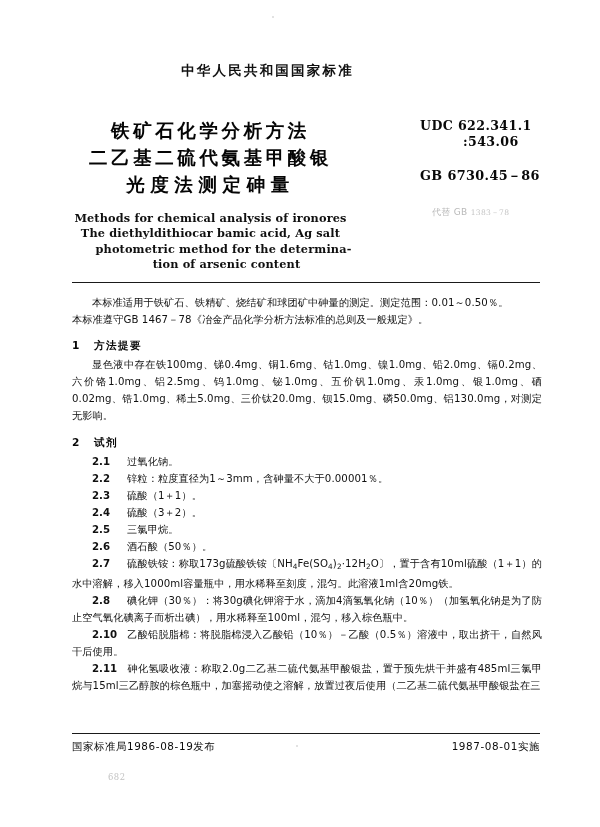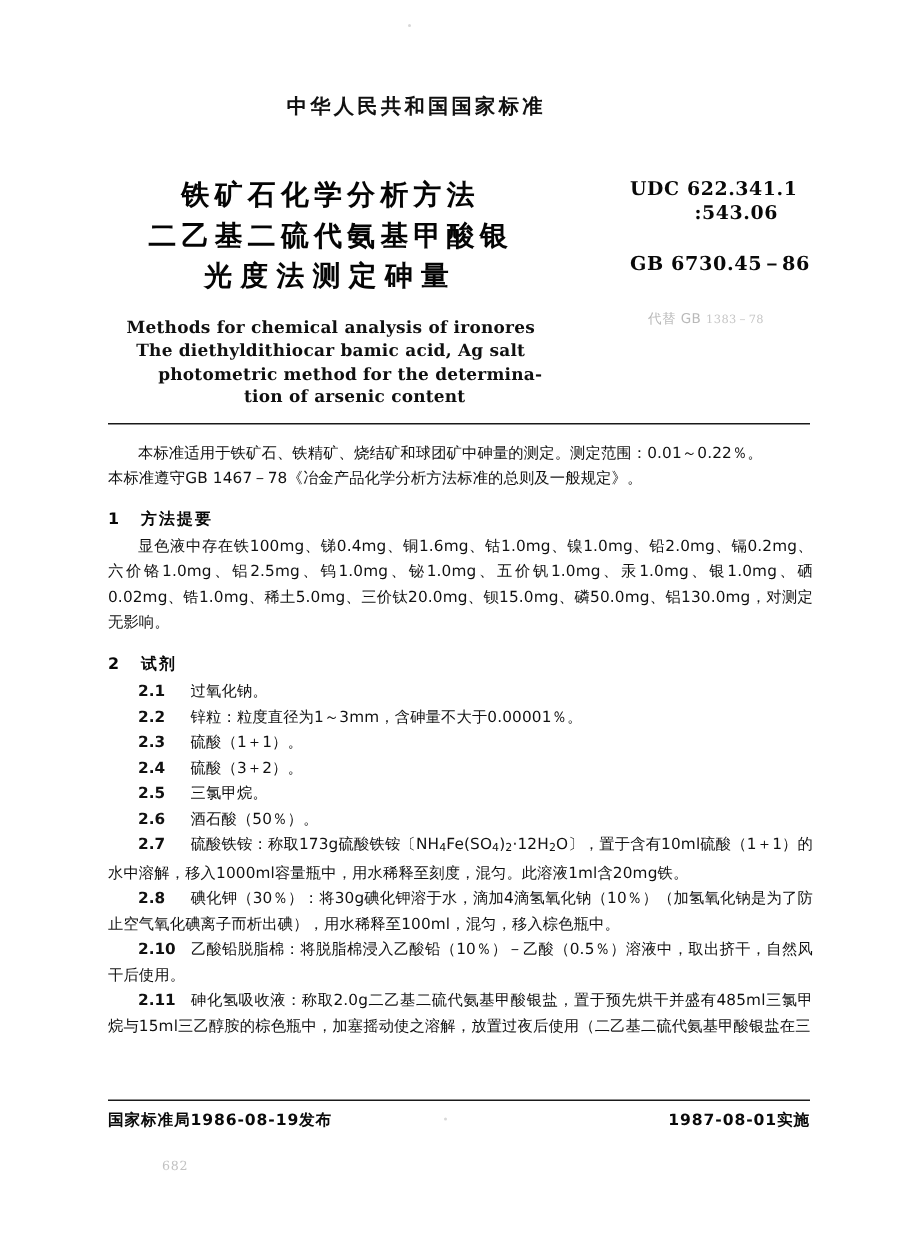--- a/index.html
+++ b/index.html
@@ -20,21 +20,21 @@
   .page {
     position: relative;
     width: 600px;
     height: 827px;
     box-sizing: border-box;
   }
 
   
   .masthead {
     position: absolute;
-    left: 16px;
+    left: 6px;
     top: 62px;
     width: 521px;
   }
   .nation-line {
     text-align: center;
     font-family: "DejaVu Sans", "Liberation Sans", sans-serif;
     font-size: 13.5px;
     font-weight: 700;
     letter-spacing: 2.2px;
     padding-left: 2px;
@@ -196,21 +196,21 @@
     left: 72px;
     top: 740px;
     width: 468px;
     display: flex;
     justify-content: space-between;
     align-items: baseline;
   }
   .footer-left, .footer-right {
     font-family: "DejaVu Sans", "Liberation Sans", sans-serif;
     font-size: 10.4px;
-    font-weight: 700;
+    font-weight: 400;
     color: #0a0a0a;
     letter-spacing: 0.6px;
     white-space: nowrap;
   }
   .pageno {
     position: absolute;
     left: 108px;
     top: 772px;
     font-family: "DejaVu Serif", "Liberation Serif", serif;
     font-size: 8.4px;
@@ -261,21 +261,21 @@
     <div class="replace-row">
       <span>代替 GB</span>
       <span class="rep-num">1383－78</span>
     </div>
   </div>
 
   <div class="rule top"></div>
 
   <div class="body">
 
-    <div class="p ind2">本标准适用于铁矿石、铁精矿、烧结矿和球团矿中砷量的测定。测定范围：0.01～0.22％。</div>
+    <div class="p ind2">本标准适用于铁矿石、铁精矿、烧结矿和球团矿中砷量的测定。测定范围：0.01～0.50％。</div>
     <div class="p ind1">本标准遵守GB 1467－78《冶金产品化学分析方法标准的总则及一般规定》。</div>
 
     <div class="sec-head">
       <span class="num">1</span><span>方法提要</span>
     </div>
 
     <div class="p ind2">显色液中存在铁100mg、锑0.4mg、铜1.6mg、钴1.0mg、镍1.0mg、铅2.0mg、镉0.2mg、六价铬1.0mg、铝2.5mg、钨1.0mg、铋1.0mg、五价钒1.0mg、汞1.0mg、银1.0mg、硒0.02mg、锆1.0mg、稀土5.0mg、三价钛20.0mg、钡15.0mg、磷50.0mg、铝130.0mg，对测定无影响。</div>
 
     <div class="sec-head">
       <span class="num">2</span><span>试剂</span>

